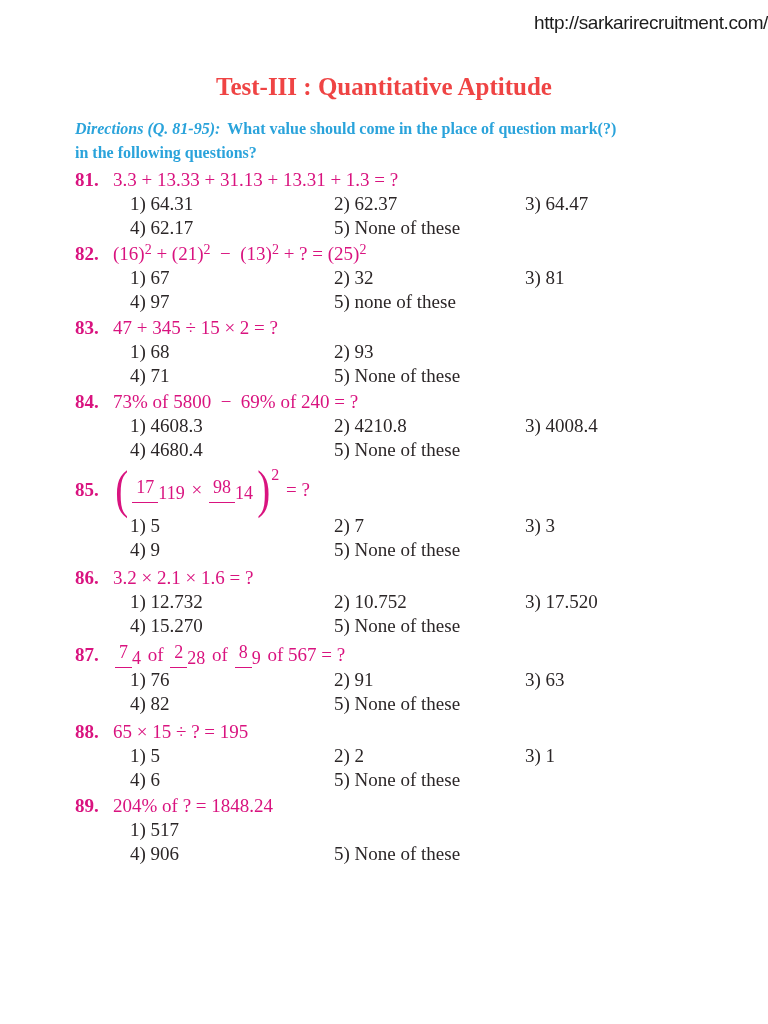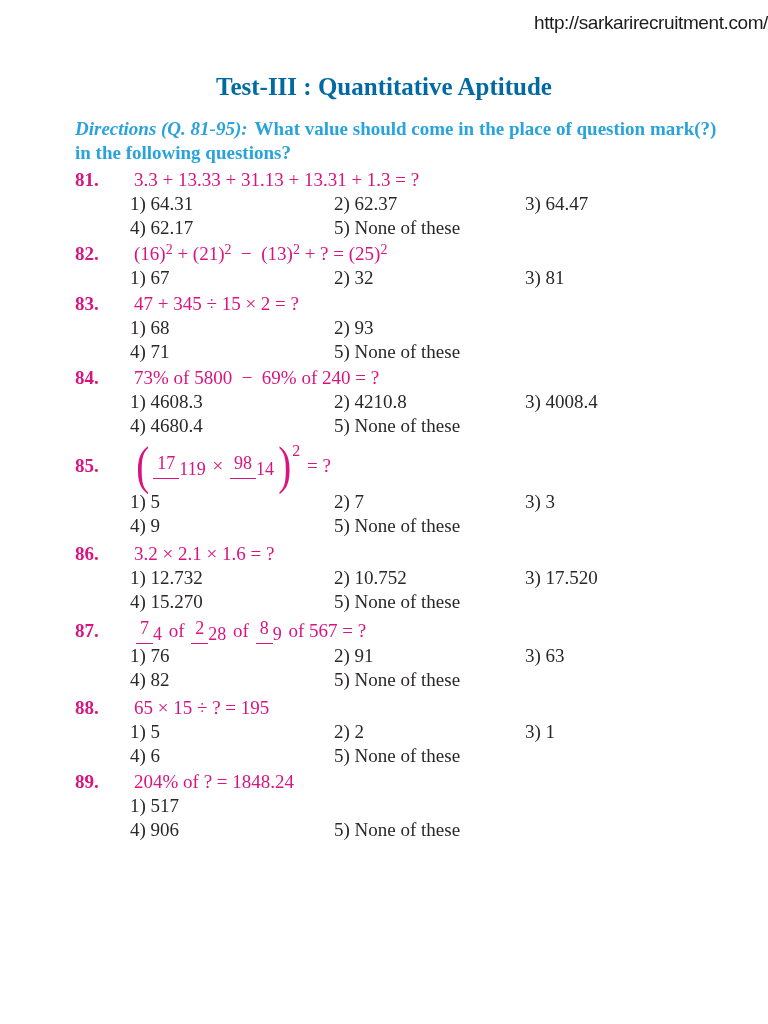--- a/index.html
+++ b/index.html
@@ -9,33 +9,33 @@
   }
   
   .site-header{padding-top:11px;text-align:right;}
   .site-url{
     font-family:"Liberation Sans", sans-serif;
     font-size:19px;letter-spacing:-0.4px;color:#1c1c1c;line-height:24px;
   }
   
   .page-title{
     margin:37px 0 0 0;text-align:center;
-    font-size:25px;font-weight:bold;color:#0369a1;line-height:30px;
+    font-size:25px;font-weight:bold;color:#ef4444;line-height:30px;
   }
   
   .directions{
     margin:15px 0 0 75px;width:648px;
-    font-size:19px;font-weight:bold;color:#2aa3db;line-height:24px;
+    font-size:16px;font-weight:bold;color:#2aa3db;line-height:24px;
   }
   .dir-label{font-style:italic;margin-right:7px;}
   
   .question-list{margin:3px 0 0 75px;width:660px;}
   .q-block{margin-top:2px;}
   .q-block.tall{margin:4px 0;}
-  .q-line{display:flex;align-items:center;color:#d9137f;font-size:19px;line-height:24px;gap:21px;}
+  .q-line{display:flex;align-items:center;color:#d9137f;font-size:19px;line-height:24px;}
   .q-num{width:38px;font-weight:bold;flex:0 0 38px;}
   .q-formula{white-space:pre;}
   .q-formula.math{display:inline-flex;align-items:center;}
   .qtext{white-space:pre;}
   sup.qsup{font-size:14px;line-height:0;vertical-align:6px;}
   
   .frac{display:inline-flex;flex-direction:row;text-align:right;font-size:18px;line-height:20px;margin:0 2px;}
   .frac .num{border-bottom:1.6px solid currentColor;padding:0 4px 1px 4px;}
   .frac .den{padding-top:6px;}
   
@@ -81,20 +81,24 @@
     <div class="q-block">
       <div class="q-line">
         <span class="q-num">82.</span>
         <span class="q-formula"><span class="qtext">(16)</span><sup class="qsup">2</sup><span class="qtext"> + (21)</span><sup class="qsup">2</sup><span class="qtext">  −  (13)</span><sup class="qsup">2</sup><span class="qtext"> + ? = (25)</span><sup class="qsup">2</sup></span>
       </div>
       <div class="opt-row">
         <span class="opt">1) 67</span>
         <span class="opt">2) 32</span>
         <span class="opt">3) 81</span>
       </div>
+      <div class="opt-row">
+        <span class="opt">4) 97</span>
+        <span class="opt">5) none of these</span>
+      </div>
     </div>
     <div class="q-block">
       <div class="q-line">
         <span class="q-num">83.</span>
         <span class="q-formula"><span class="qtext">47 + 345 ÷ 15 × 2 = ?</span></span>
       </div>
       <div class="opt-row">
         <span class="opt">1) 68</span>
         <span class="opt">2) 93</span>
       </div>

